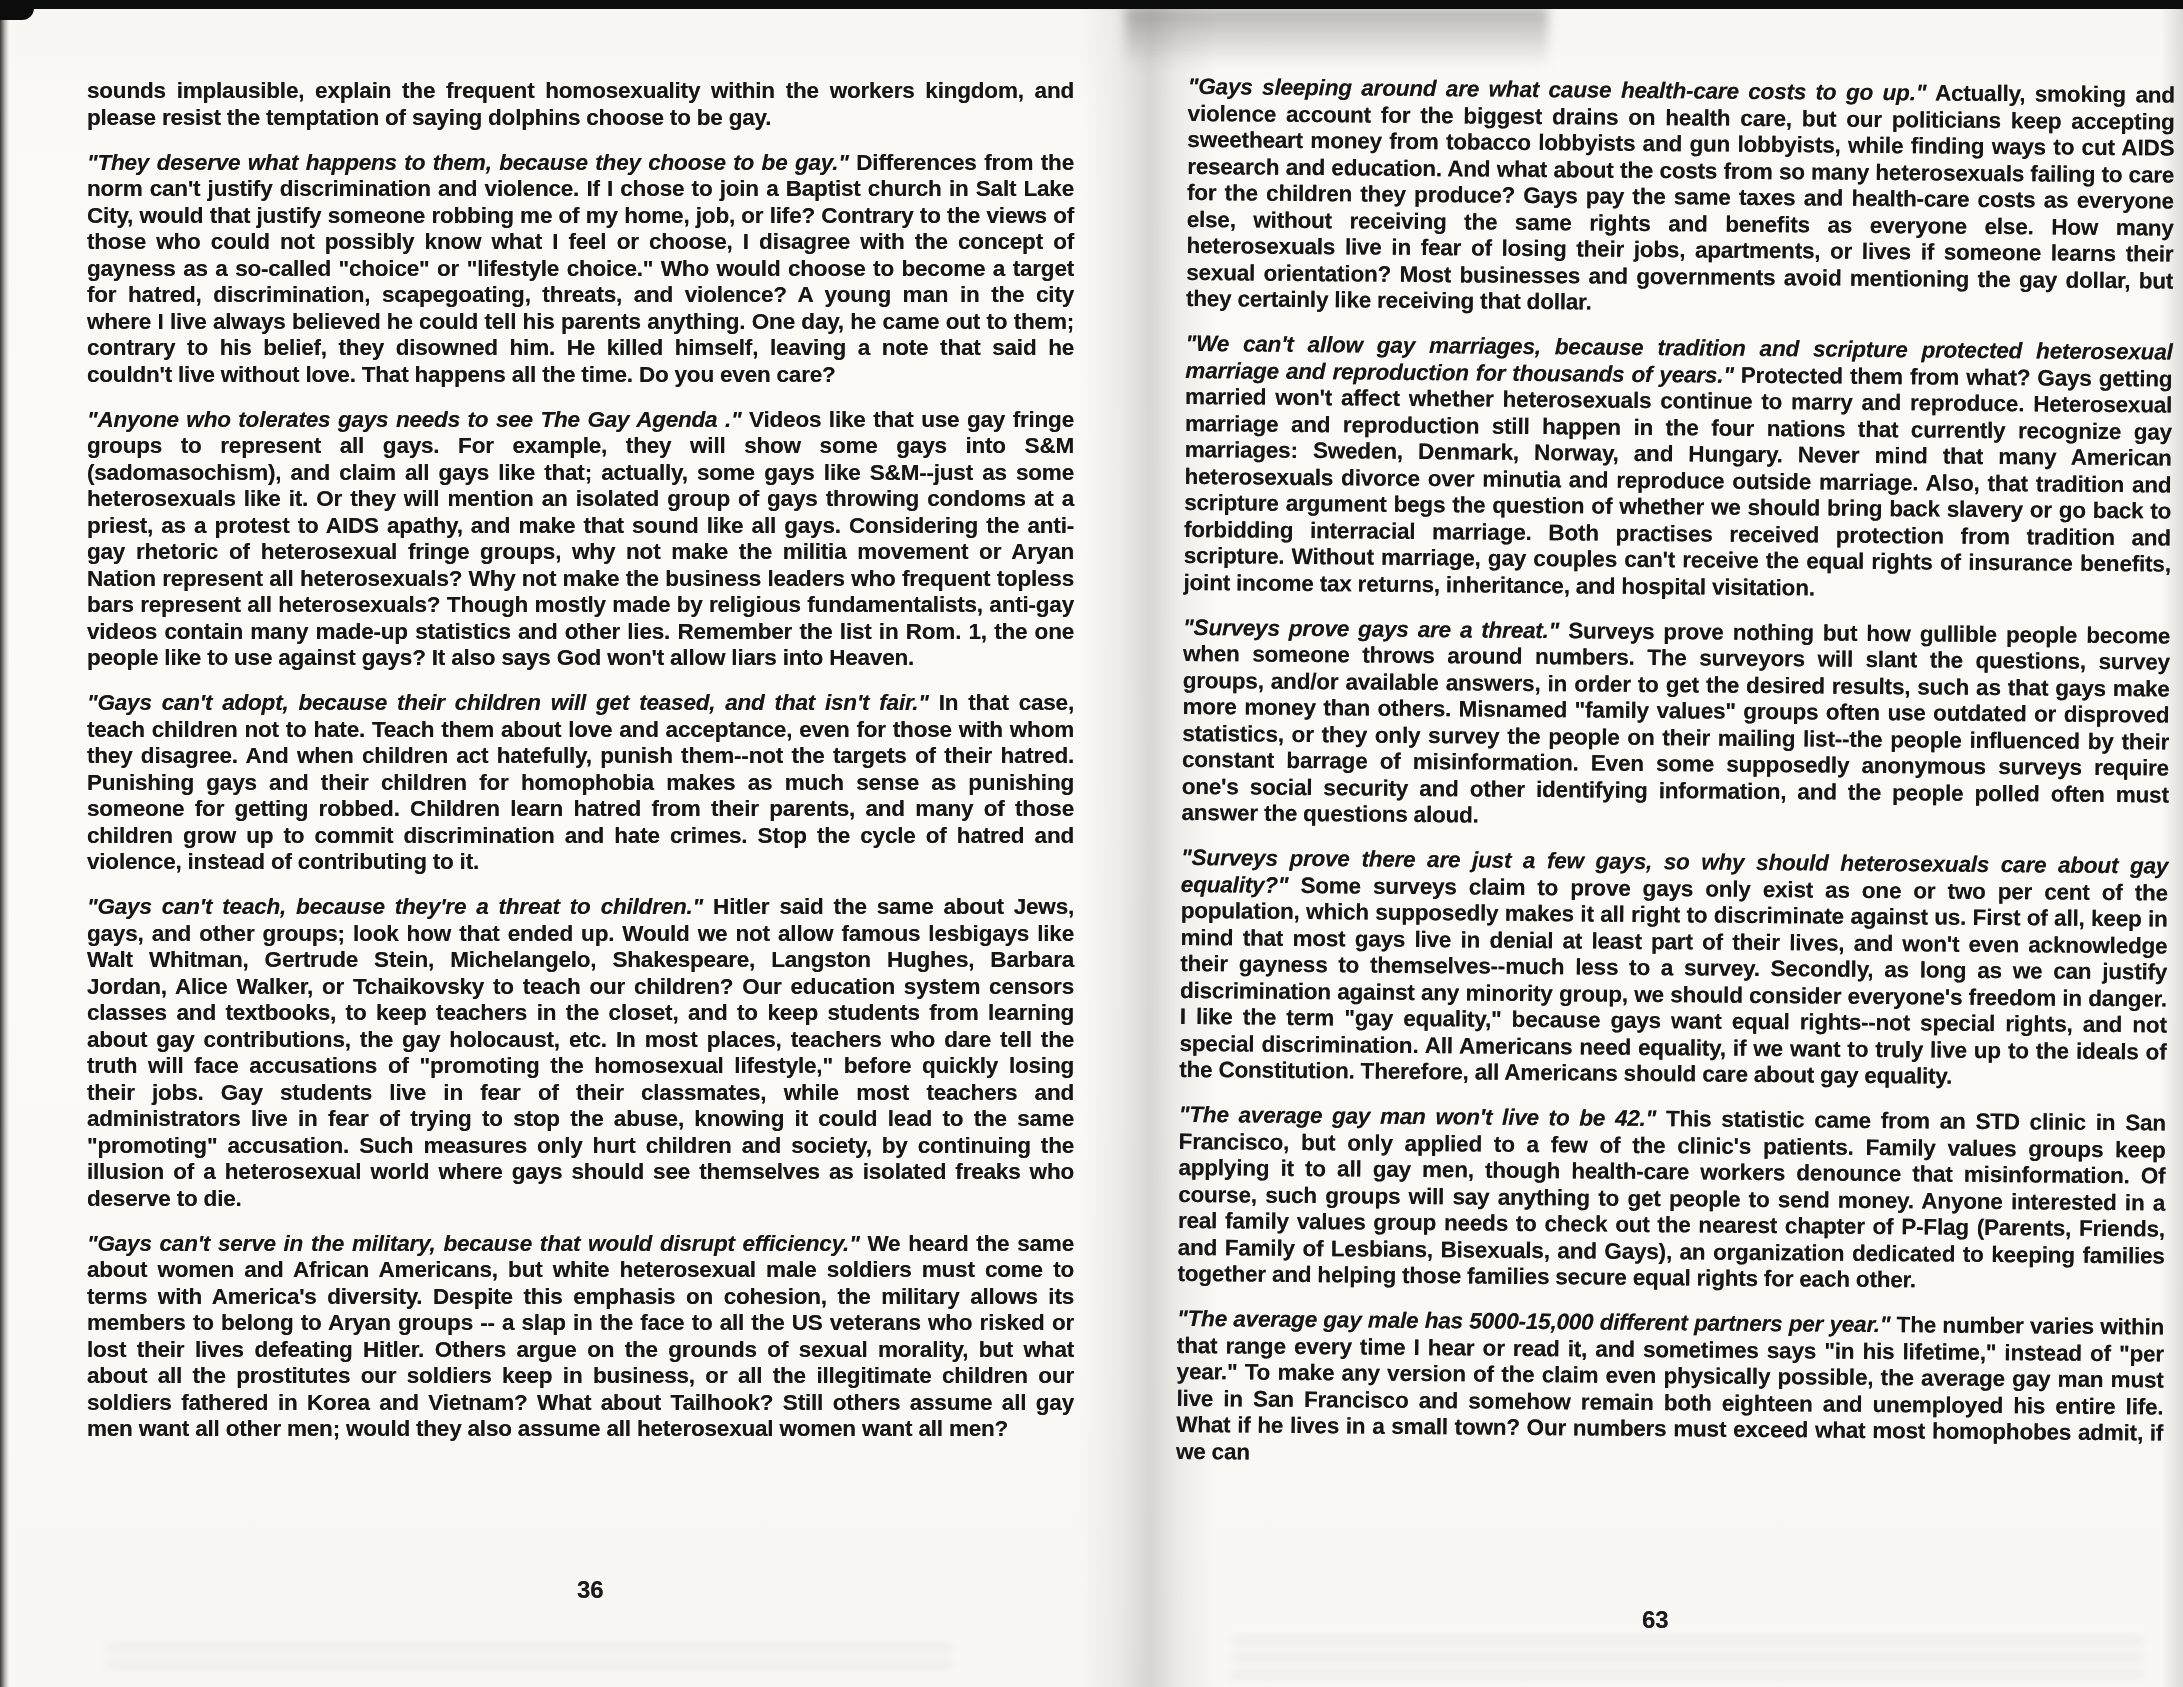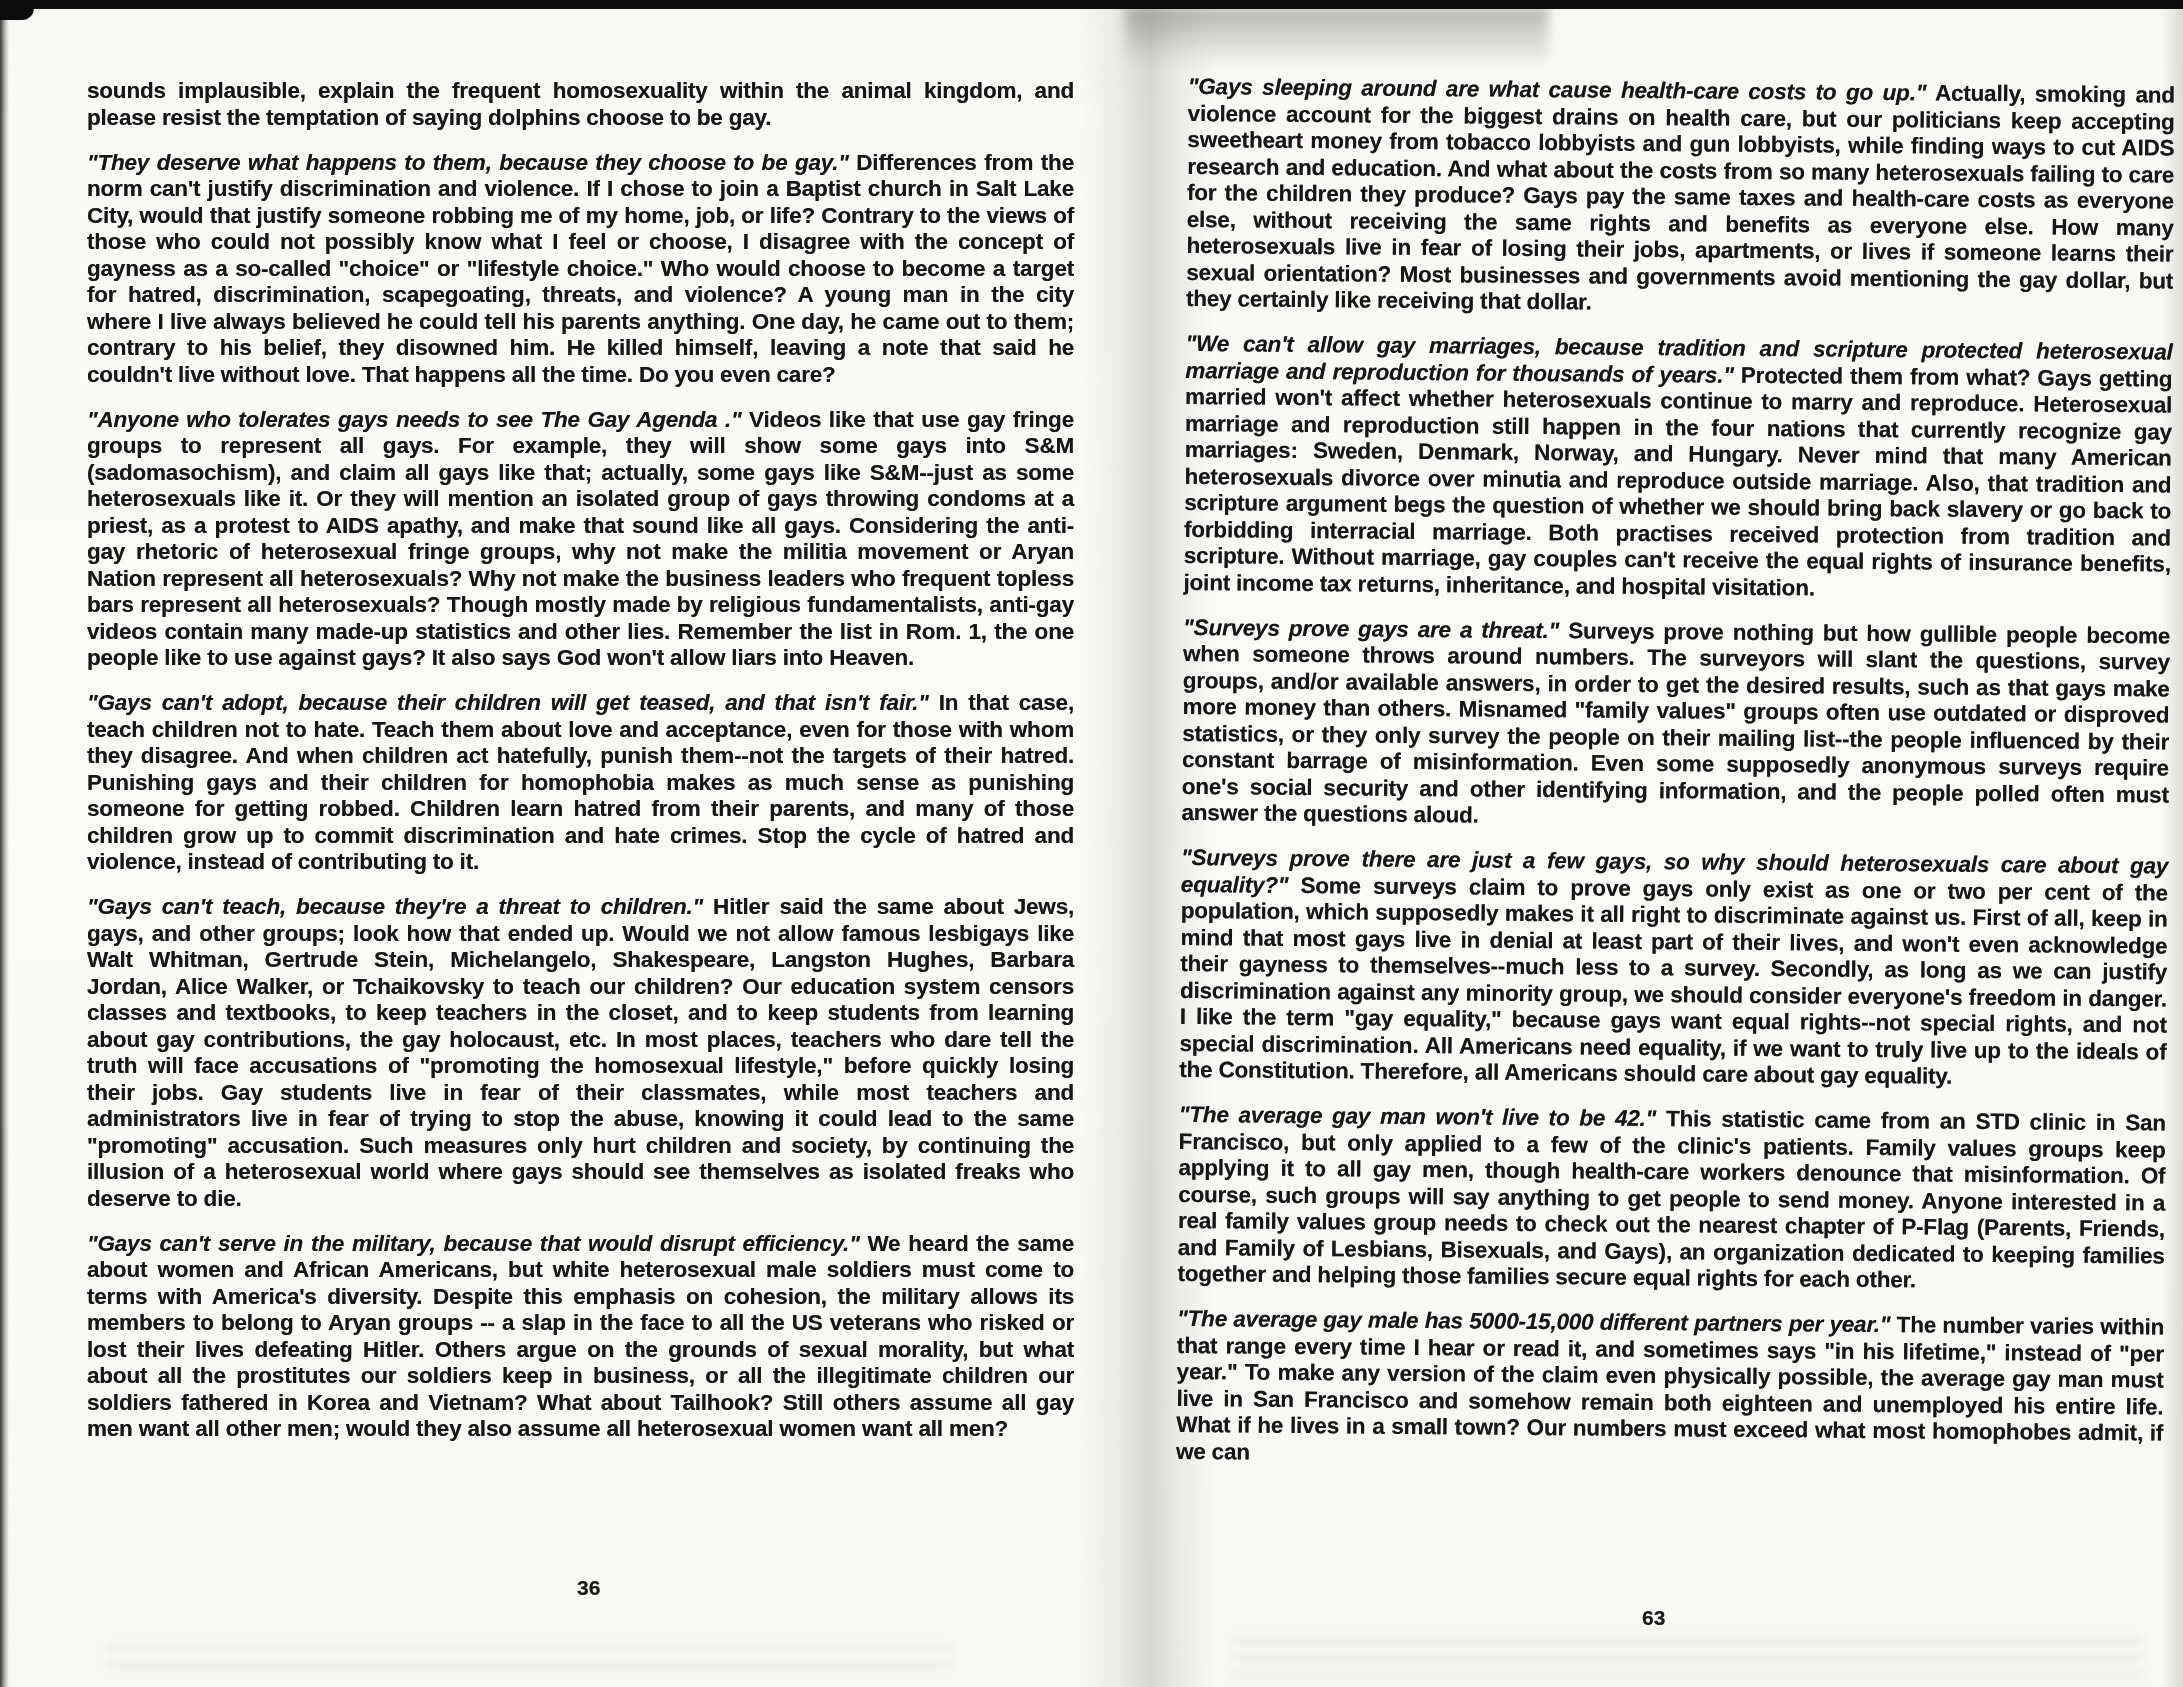--- a/index.html
+++ b/index.html
@@ -33,41 +33,41 @@
 
   
   .page{position:absolute;width:987px;font-size:22.5px;line-height:26.5px;
     font-weight:600;letter-spacing:-0.2px;text-align:justify;
     text-shadow:0 0 0.4px rgba(10,10,10,0.55);}
   .page p{margin:0 0 18.5px 0;}
   .page em{font-style:italic;}
   .page-left{left:87px;top:78px;}
   .page-right{left:1188px;top:74px;transform:rotate(0.5deg);transform-origin:0 0;}
 
-  .page-num{position:absolute;font-size:21px;font-weight:600;color:#1a1a1a;
+  .page-num{position:absolute;font-size:24px;font-weight:600;color:#1a1a1a;
     text-shadow:0 0 0.4px rgba(10,10,10,0.5);}
   .page-num-left{left:577px;top:1576px;}
   .page-num-right{left:1642px;top:1606px;}
 </style>
 </head>
 <body>
 
 <div class="scan">
 
   <div class="gutter-shadow"></div>
   <div class="gutter-top-shade"></div>
   <div class="right-edge-shade"></div>
   <div class="smudge smudge-a"></div>
   <div class="smudge smudge-b"></div>
   <div class="top-edge"></div>
   <div class="left-edge"></div>
   <div class="corner-blot"></div>
 
   <div class="page page-left">
-    <p><span>sounds implausible, explain the frequent homosexuality within the animal kingdom, and please resist the temptation of saying dolphins choose to be gay.</span></p>
+    <p><span>sounds implausible, explain the frequent homosexuality within the workers kingdom, and please resist the temptation of saying dolphins choose to be gay.</span></p>
 
     <p><em>"They deserve what happens to them, because they choose to be gay."</em>
       <span>Differences from the norm can't justify discrimination and violence. If I chose to join a Baptist church in Salt Lake City, would that justify someone robbing me of my home, job, or life? Contrary to the views of those who could not possibly know what I feel or choose, I disagree with the concept of gayness as a so-called "choice" or "lifestyle choice." Who would choose to become a target for hatred, discrimination, scapegoating, threats, and violence? A young man in the city where I live always believed he could tell his parents anything. One day, he came out to them; contrary to his belief, they disowned him. He killed himself, leaving a note that said he couldn't live without love. That happens all the time. Do you even care?</span></p>
 
     <p><em>"Anyone who tolerates gays needs to see The Gay Agenda ."</em>
       <span>Videos like that use gay fringe groups to represent all gays. For example, they will show some gays into S&amp;M (sadomasochism), and claim all gays like that; actually, some gays like S&amp;M--just as some heterosexuals like it. Or they will mention an isolated group of gays throwing condoms at a priest, as a protest to AIDS apathy, and make that sound like all gays. Considering the anti-gay rhetoric of heterosexual fringe groups, why not make the militia movement or Aryan Nation represent all heterosexuals? Why not make the business leaders who frequent topless bars represent all heterosexuals? Though mostly made by religious fundamentalists, anti-gay videos contain many made-up statistics and other lies. Remember the list in Rom. 1, the one people like to use against gays? It also says God won't allow liars into Heaven.</span></p>
 
     <p><em>"Gays can't adopt, because their children will get teased, and that isn't fair."</em>
       <span>In that case, teach children not to hate. Teach them about love and acceptance, even for those with whom they disagree. And when children act hatefully, punish them--not the targets of their hatred. Punishing gays and their children for homophobia makes as much sense as punishing someone for getting robbed. Children learn hatred from their parents, and many of those children grow up to commit discrimination and hate crimes. Stop the cycle of hatred and violence, instead of contributing to it.</span></p>
 

